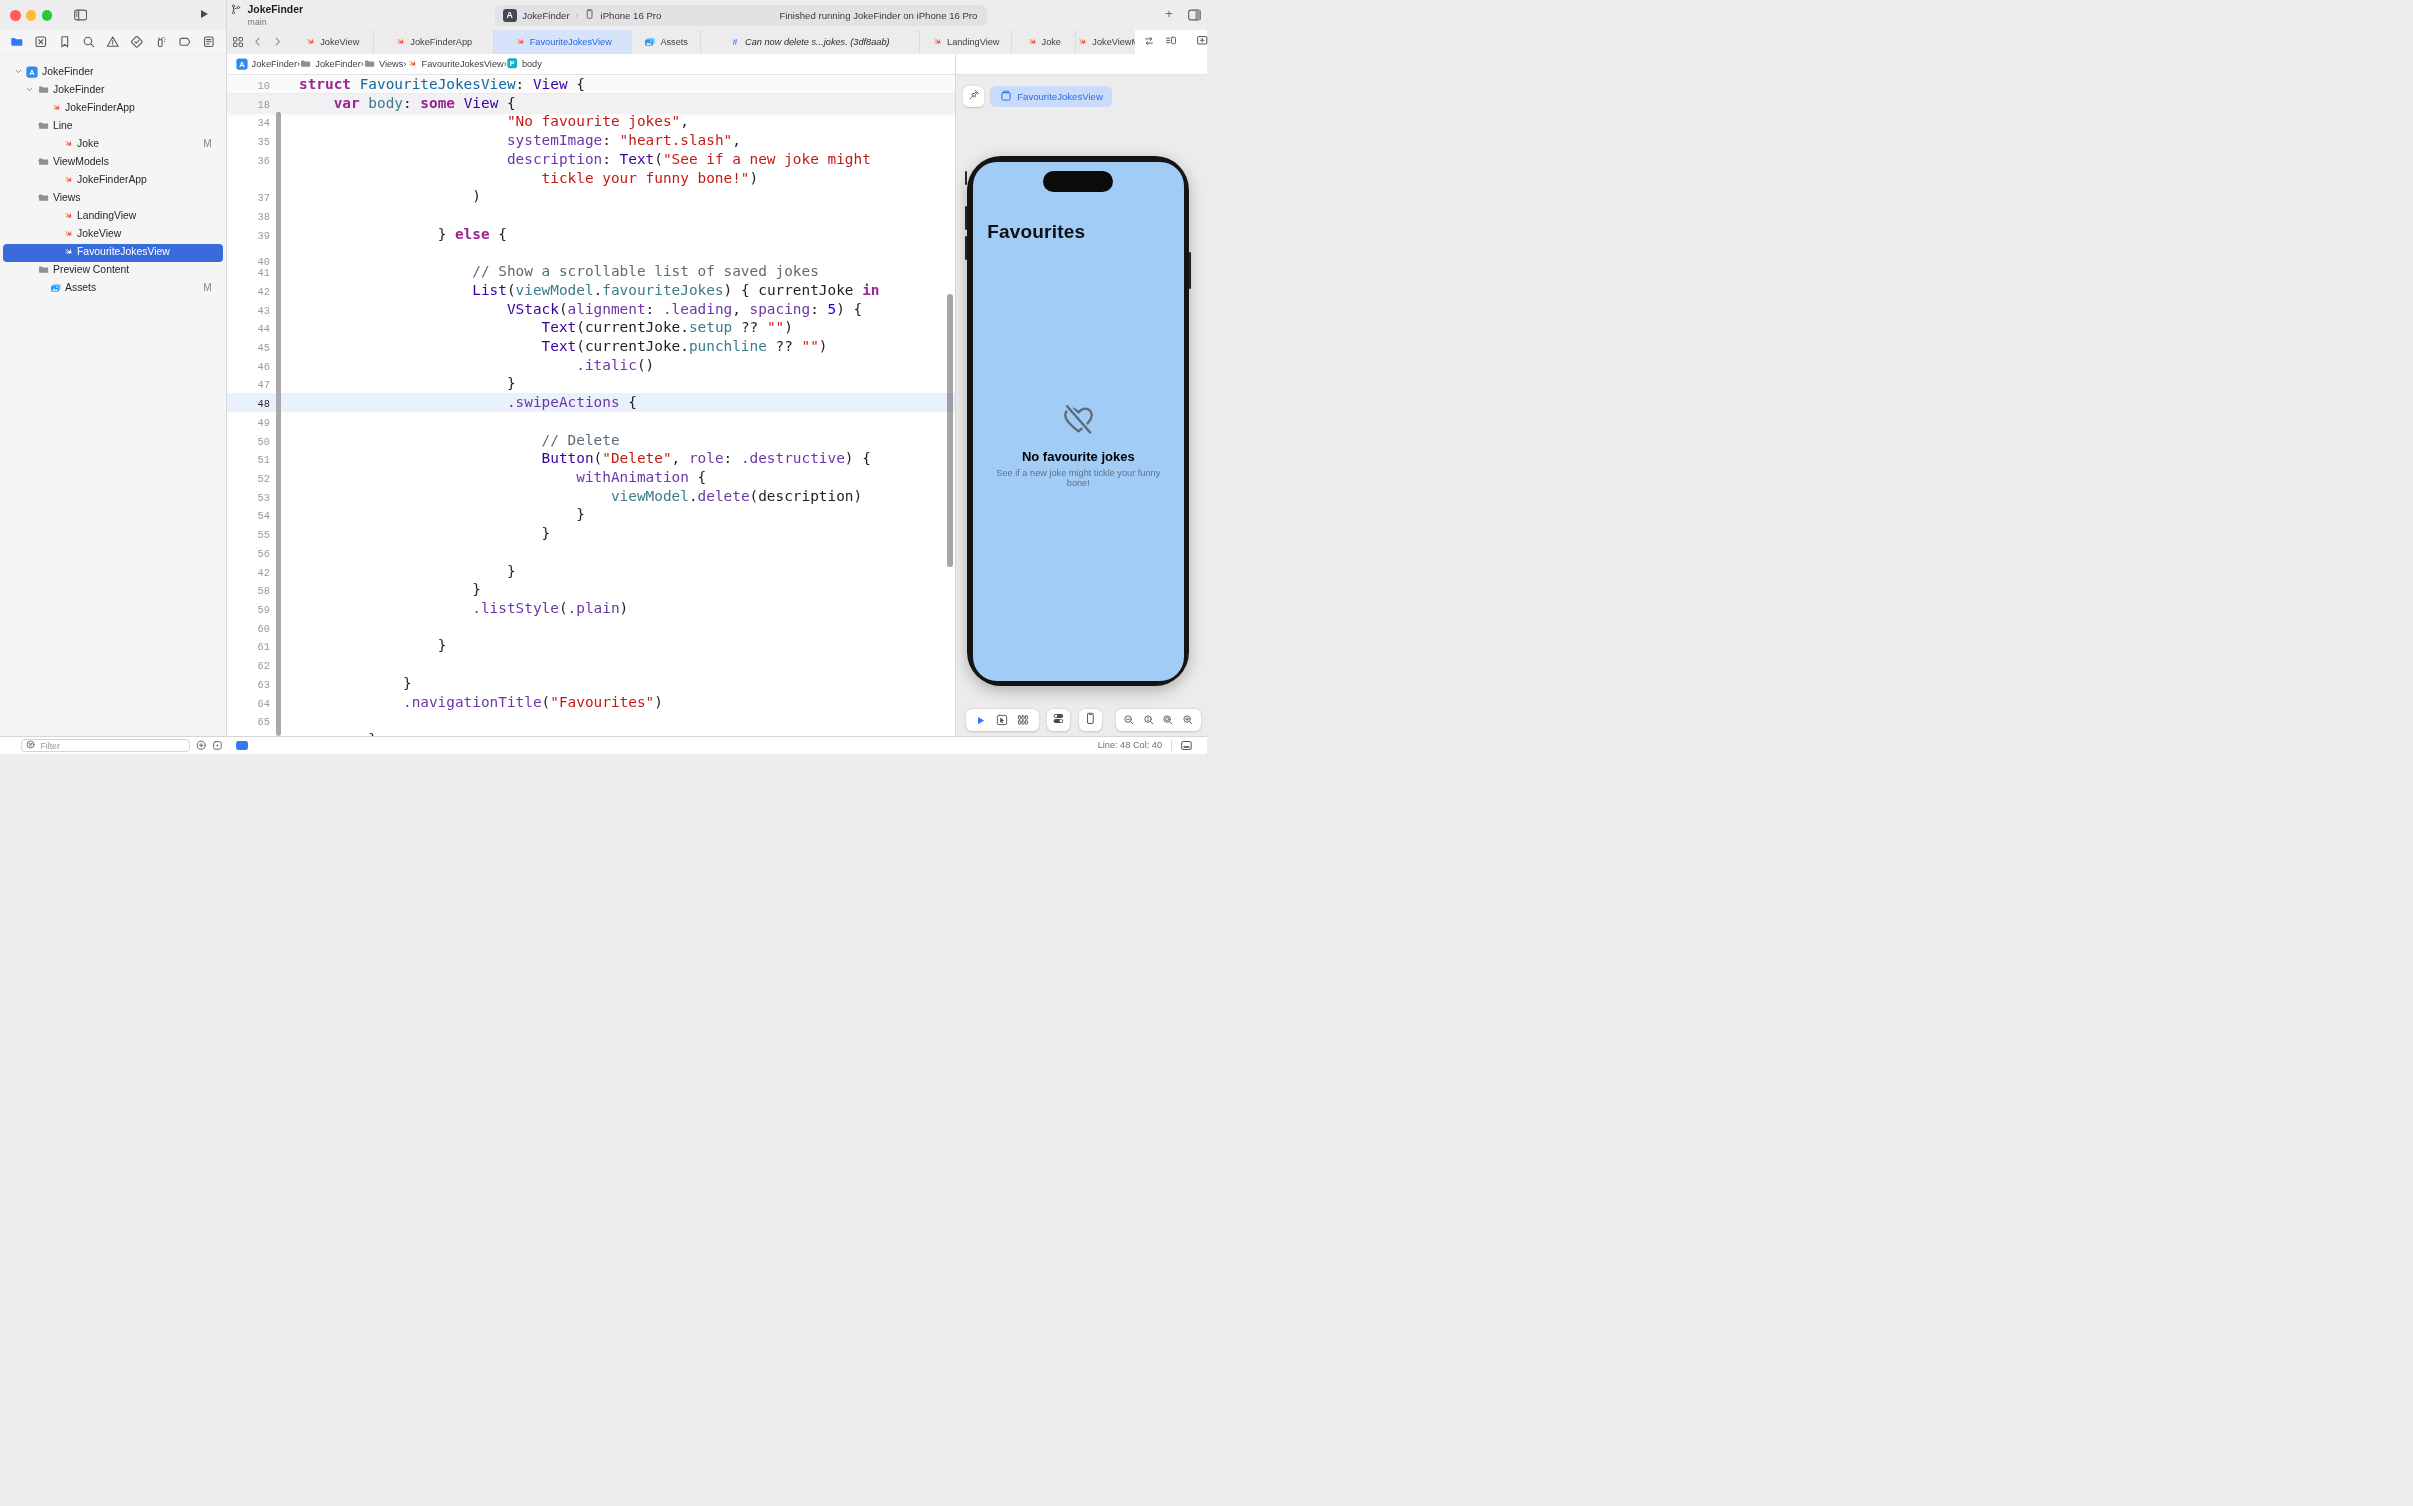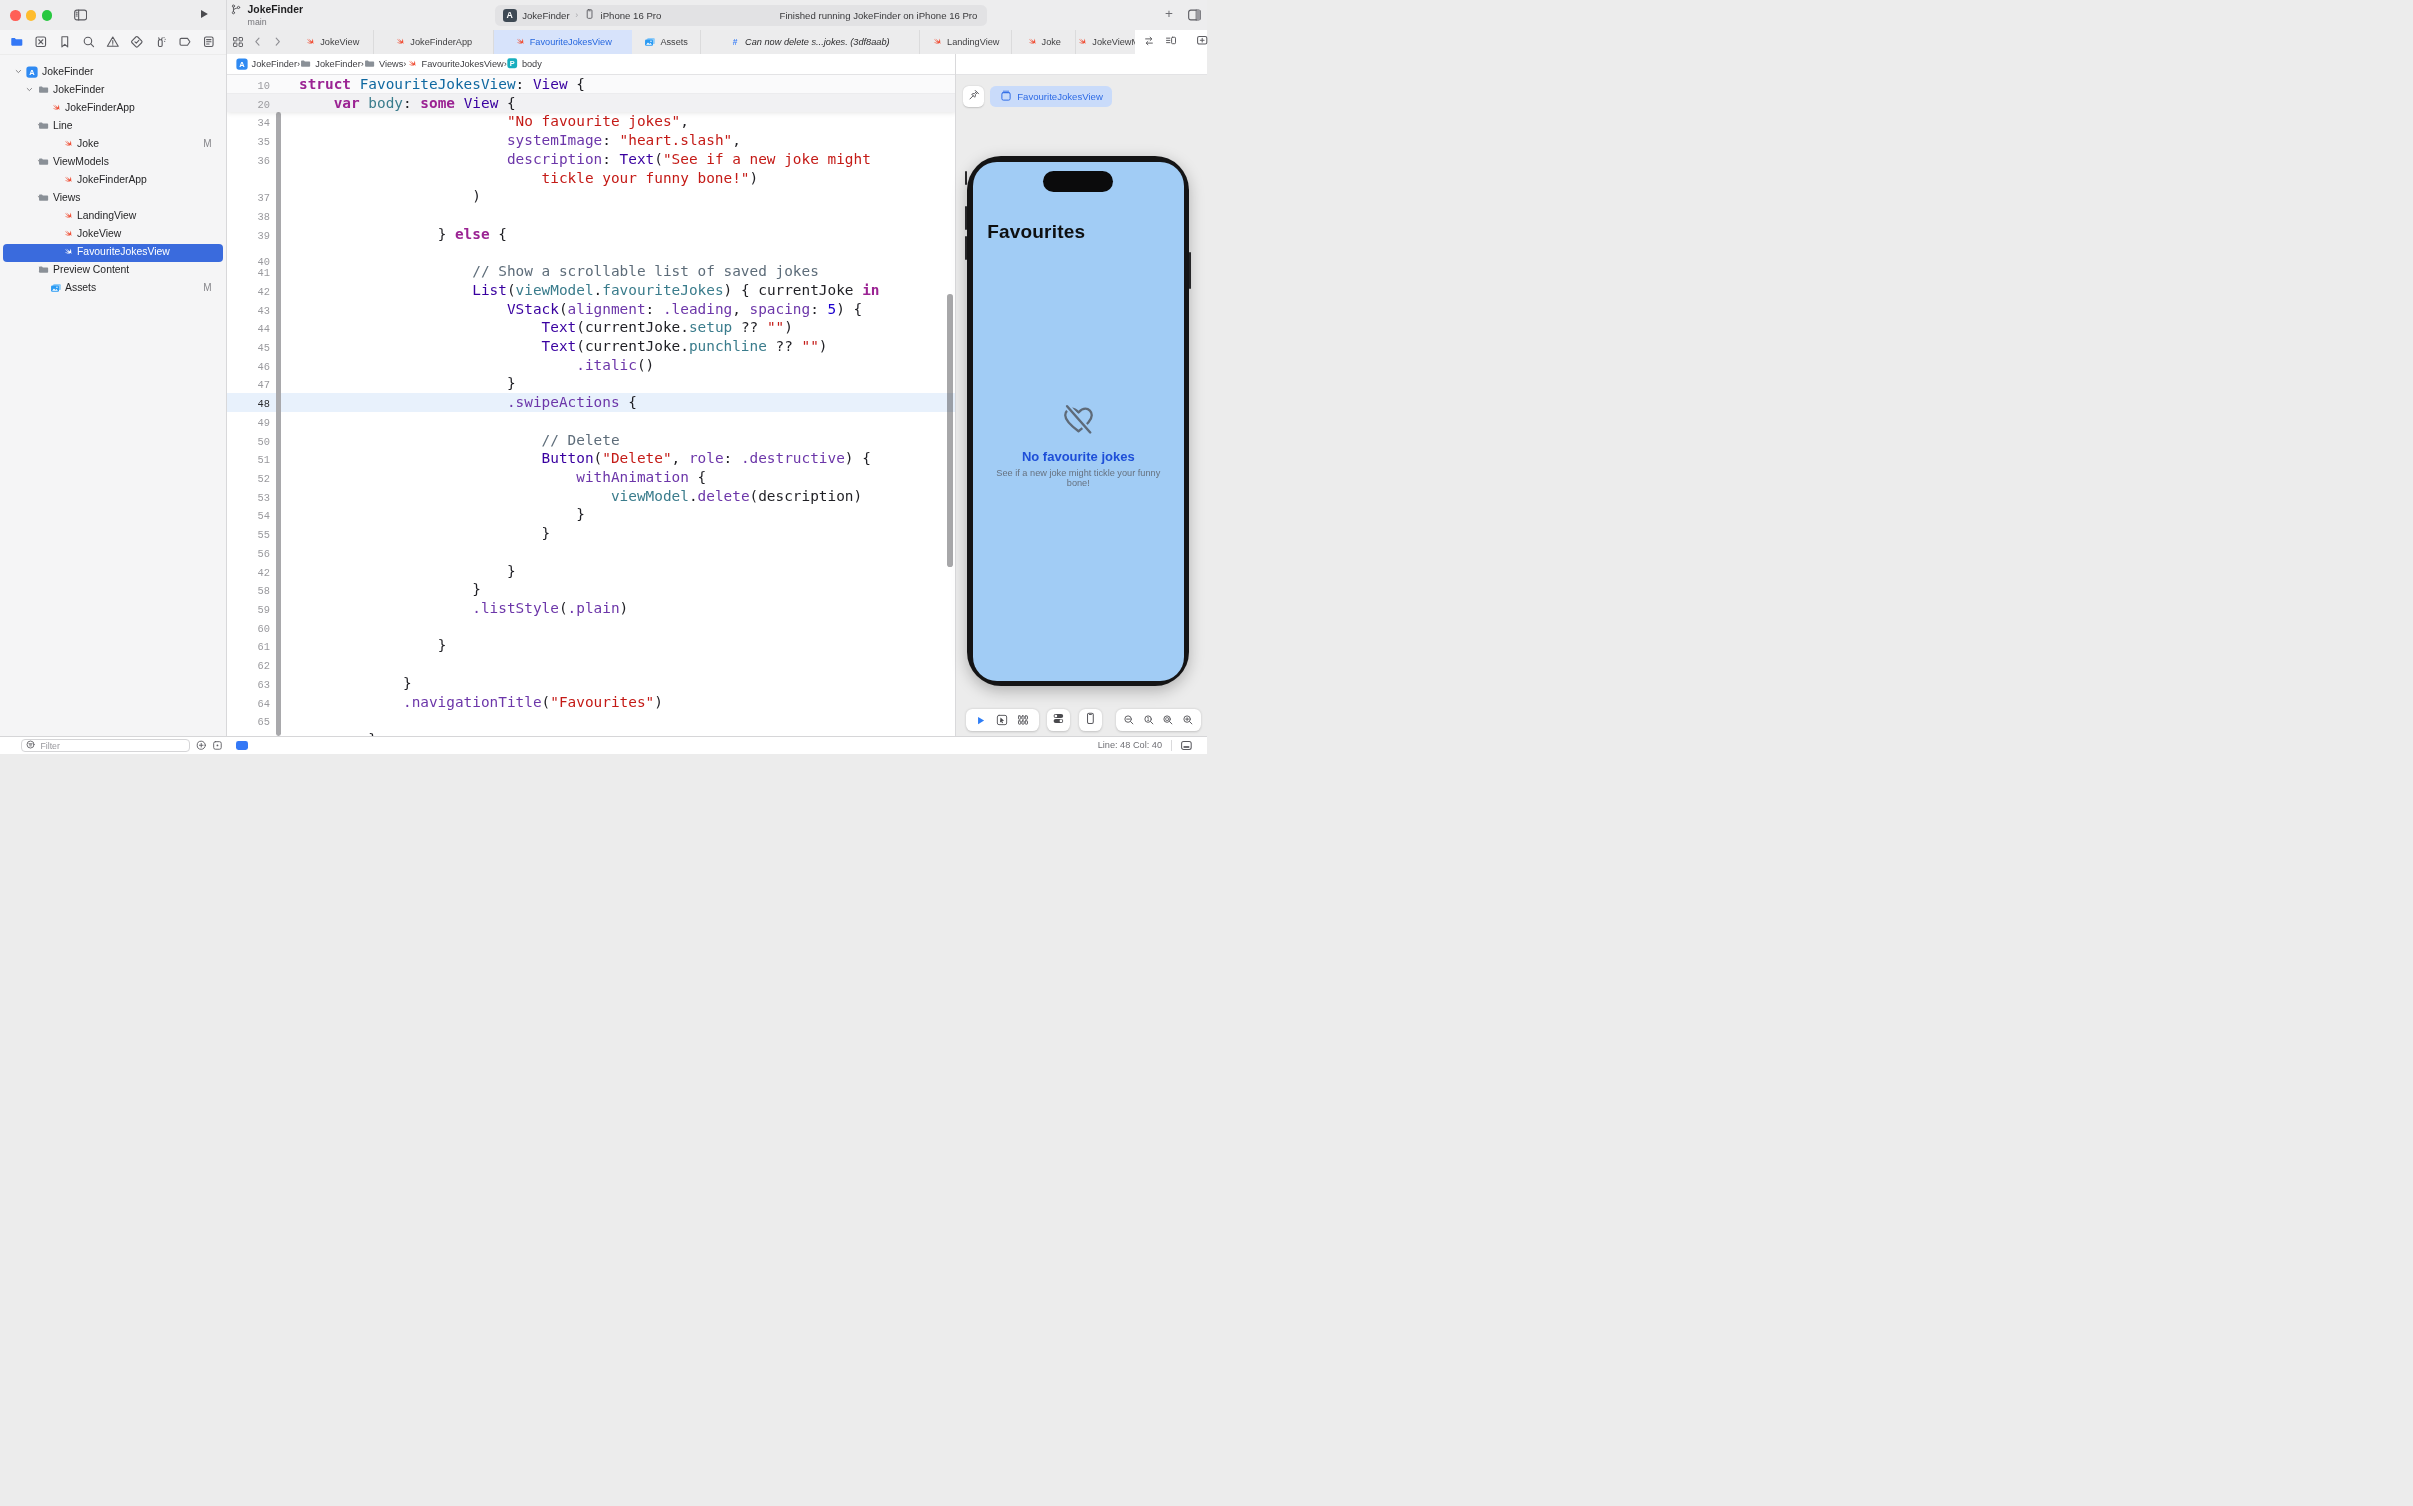--- a/index.html
+++ b/index.html
@@ -78,21 +78,21 @@
             box-shadow:0 0.8px 1.6px rgba(0,0,0,.18); display:flex; align-items:center; justify-content:center; }
   .chip { position:absolute; left:34px; top:11.2px; height:21px; padding:0 9.6px; background:#C9DBFA; border-radius:5.6px;
           display:flex; align-items:center; gap:5.6px; font-size:9.6px; color:#2E6BE5; }
   .phone { position:absolute; left:11.2px; top:81px; width:222px; height:530px; background:#141415; border-radius:34px;
            padding:5.6px; box-shadow:0 4.8px 14.4px rgba(0,0,0,.25); }
   .screen { position:relative; width:211px; height:519px; background:#A1CCF5; border-radius:24px; overflow:hidden; }
   .island { position:absolute; left:50%; top:9.6px; transform:translateX(-50%); width:70px; height:21px;
             background:#0B0B0C; border-radius:11.2px; }
   .navtitle { position:absolute; left:14.4px; top:59px; font-size:19px; font-weight:bold; color:#0E0F10; letter-spacing:0.2px; }
   .empty { position:absolute; left:0; top:239px; width:211px; text-align:center; }
-  .empty .et { margin-top:8px; font-size:13px; font-weight:bold; color:#1d4ed8; }
+  .empty .et { margin-top:8px; font-size:13px; font-weight:bold; color:#000000; }
   .empty .ed { margin-top:4px; font-size:9.2px; color:#66717F; padding:0 11.2px; }
   .sidebtn { position:absolute; background:#2A2A2C; border-radius:1.6px; }
   .pill { position:absolute; background:#fff; border-radius:6.4px; box-shadow:0 0.8px 2.4px rgba(0,0,0,.18);
           display:flex; align-items:center; justify-content:space-evenly; }
   .sqbtn { position:absolute; width:23px; height:22.3px; background:#fff; border-radius:6.4px; box-shadow:0 0.8px 2.4px rgba(0,0,0,.18);
            display:flex; align-items:center; justify-content:center; }
 
   
   .statusbar { position:absolute; left:0; top:736px; width:1207px; height:17.6px; background:#FFFFFF; border-top:0.8px solid #D6D6D8; }
   .filterfield { position:absolute; left:21px; top:2.4px; width:169px; height:12.8px; border:0.8px solid #D5D5D7; background:#fff;
@@ -478,21 +478,21 @@
       <div class="codeline" style="top: 599px;"><span class="gut">63</span><span class="ctext">            <span class="x">}</span></span></div>
       <div class="codeline" style="top: 618px;"><span class="gut">64</span><span class="ctext">            <span class="f">.navigationTitle</span><span class="x">(</span><span class="s">"Favourites"</span><span class="x">)</span></span></div>
       <div class="codeline" style="top: 636px;"><span class="gut">65</span><span class="ctext"></span></div>
       <div class="codeline" style="top: 655px;"><span class="gut">66</span><span class="ctext">        <span class="x">}</span></span></div>
       <div class="changebar" style="top: 37px; bottom: 0px;"></div>
       <div class="pinned">
         <div class="r1">
           <div class="codeline" style="top: 0px;"><span class="gut">10</span><span class="ctext"><span class="k">struct</span><span class="x"> </span><span class="d">FavouriteJokesView</span><span class="x">: </span><span class="t">View</span><span class="x"> {</span></span></div>
         </div>
         <div class="r2">
-          <div class="codeline" style="top: 0px;"><span class="gut">20</span><span class="ctext">    <span class="k">var</span><span class="x"> </span><span class="p">body</span><span class="x">: </span><span class="k">some</span><span class="x"> </span><span class="t">View</span><span class="x"> {</span></span></div>
+          <div class="codeline" style="top: 0px;"><span class="gut">18</span><span class="ctext">    <span class="k">var</span><span class="x"> </span><span class="p">body</span><span class="x">: </span><span class="k">some</span><span class="x"> </span><span class="t">View</span><span class="x"> {</span></span></div>
         </div>
       </div>
       <div class="vscroll"></div>
     </div>
   <div class="canvasdiv"></div>
 
   <div class="canvas">
     <div class="pinbtn">
         <span id="ic-pin"><svg width="12" height="12" viewBox="0 0 16 16" fill="none" xmlns="http://www.w3.org/2000/svg">
             <path d="M9.6 1.9 14.1 6.4M11.2 3.5 8.6 6.1C7.4 5.9 6 6.2 5 7.1L8.9 11C9.8 10 10.1 8.6 9.9 7.4L12.5 4.8M6.9 9 2.6 13.3" stroke="#5B5B60" stroke-width="1.3" stroke-linecap="round" stroke-linejoin="round"></path>

